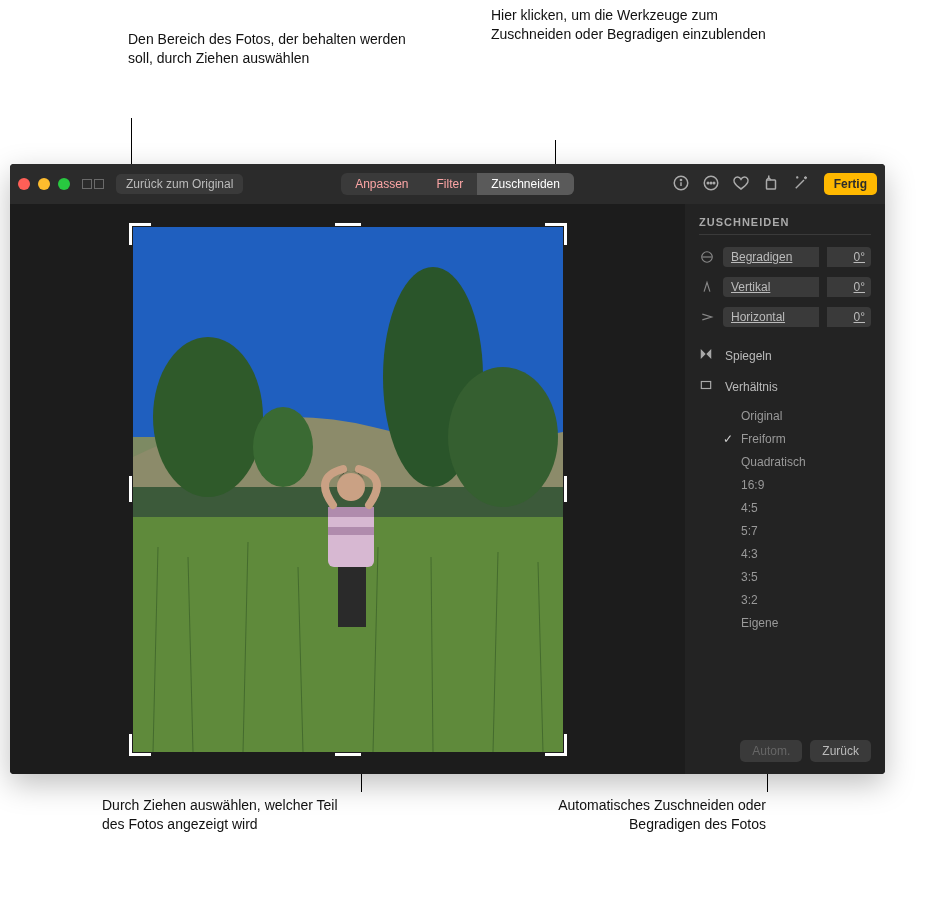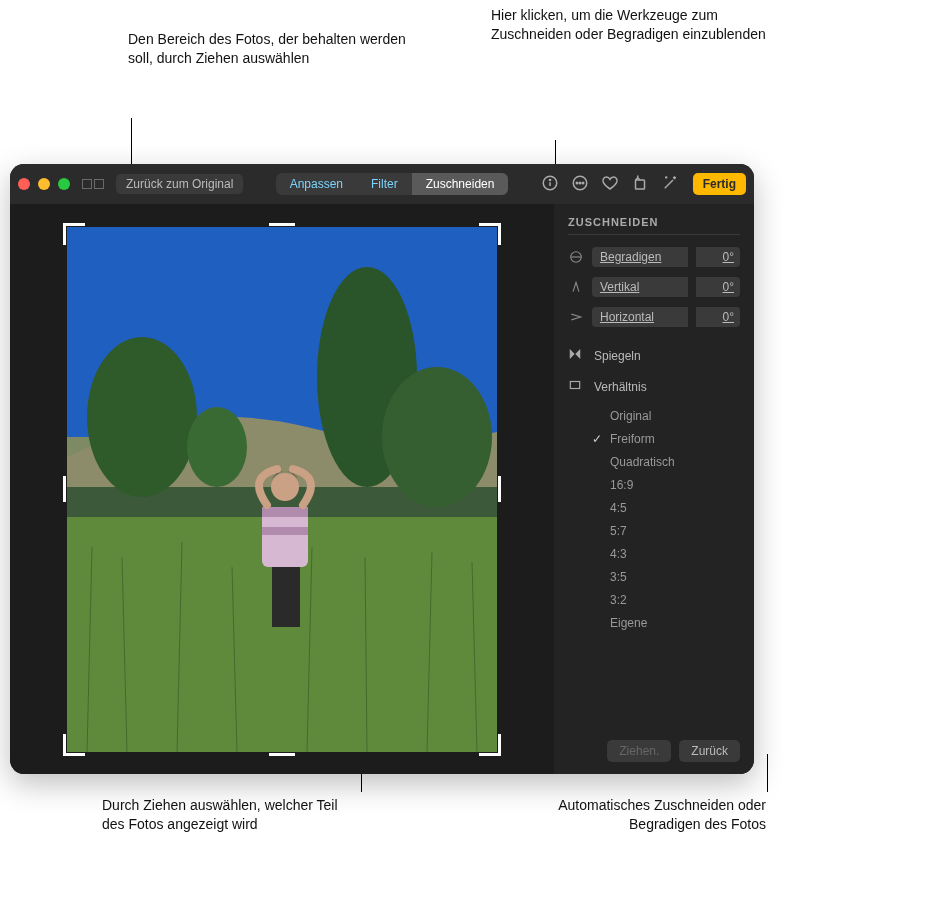--- a/index.html
+++ b/index.html
@@ -19,24 +19,24 @@
   }
   .callout-line {
     position: absolute;
     background: #000;
     width: 1px;
   }
   .app-window {
     position: absolute;
     left: 10px;
     top: 164px;
-    width: 744px;
+    width: 875px;
     height: 610px;
     background: #1c1c1c;
-    border-radius: 14px;
+    border-radius: 4px;
     box-shadow: 0 10px 30px rgba(0,0,0,.25);
     overflow: hidden;
   }
   .toolbar {
     height: 40px;
     background: #2b2b2b;
     display: flex;
     align-items: center;
     padding: 0 8px;
     gap: 6px;
@@ -72,21 +72,21 @@
   }
   .seg {
     display: flex;
     background: #3a3a3a;
     border-radius: 6px;
     overflow: hidden;
   }
   .seg button {
     background: transparent;
     border: none;
-    color: #7dd3fc;
+    color: #fca5a5;
     padding: 4px 14px;
     font-size: 12px;
     cursor: pointer;
   }
   .seg button.active {
     background: #5a5a5a;
     color: #fff;
   }
   .spacer { flex: 1; }
   .tool-icons {
@@ -430,18 +430,18 @@
             <span class="check"></span>
             <span>3:2</span>
           </div>
           <div class="aspect-item">
             <span class="check"></span>
             <span>Eigene</span>
           </div>
         </div>
 
       <div class="sidebar-footer">
-        <button class="dim">Ziehen.</button>
+        <button class="dim">Autom.</button>
         <button>Zurück</button>
       </div>
     </div>
   </div>
 </div>
 
 </body></html>

